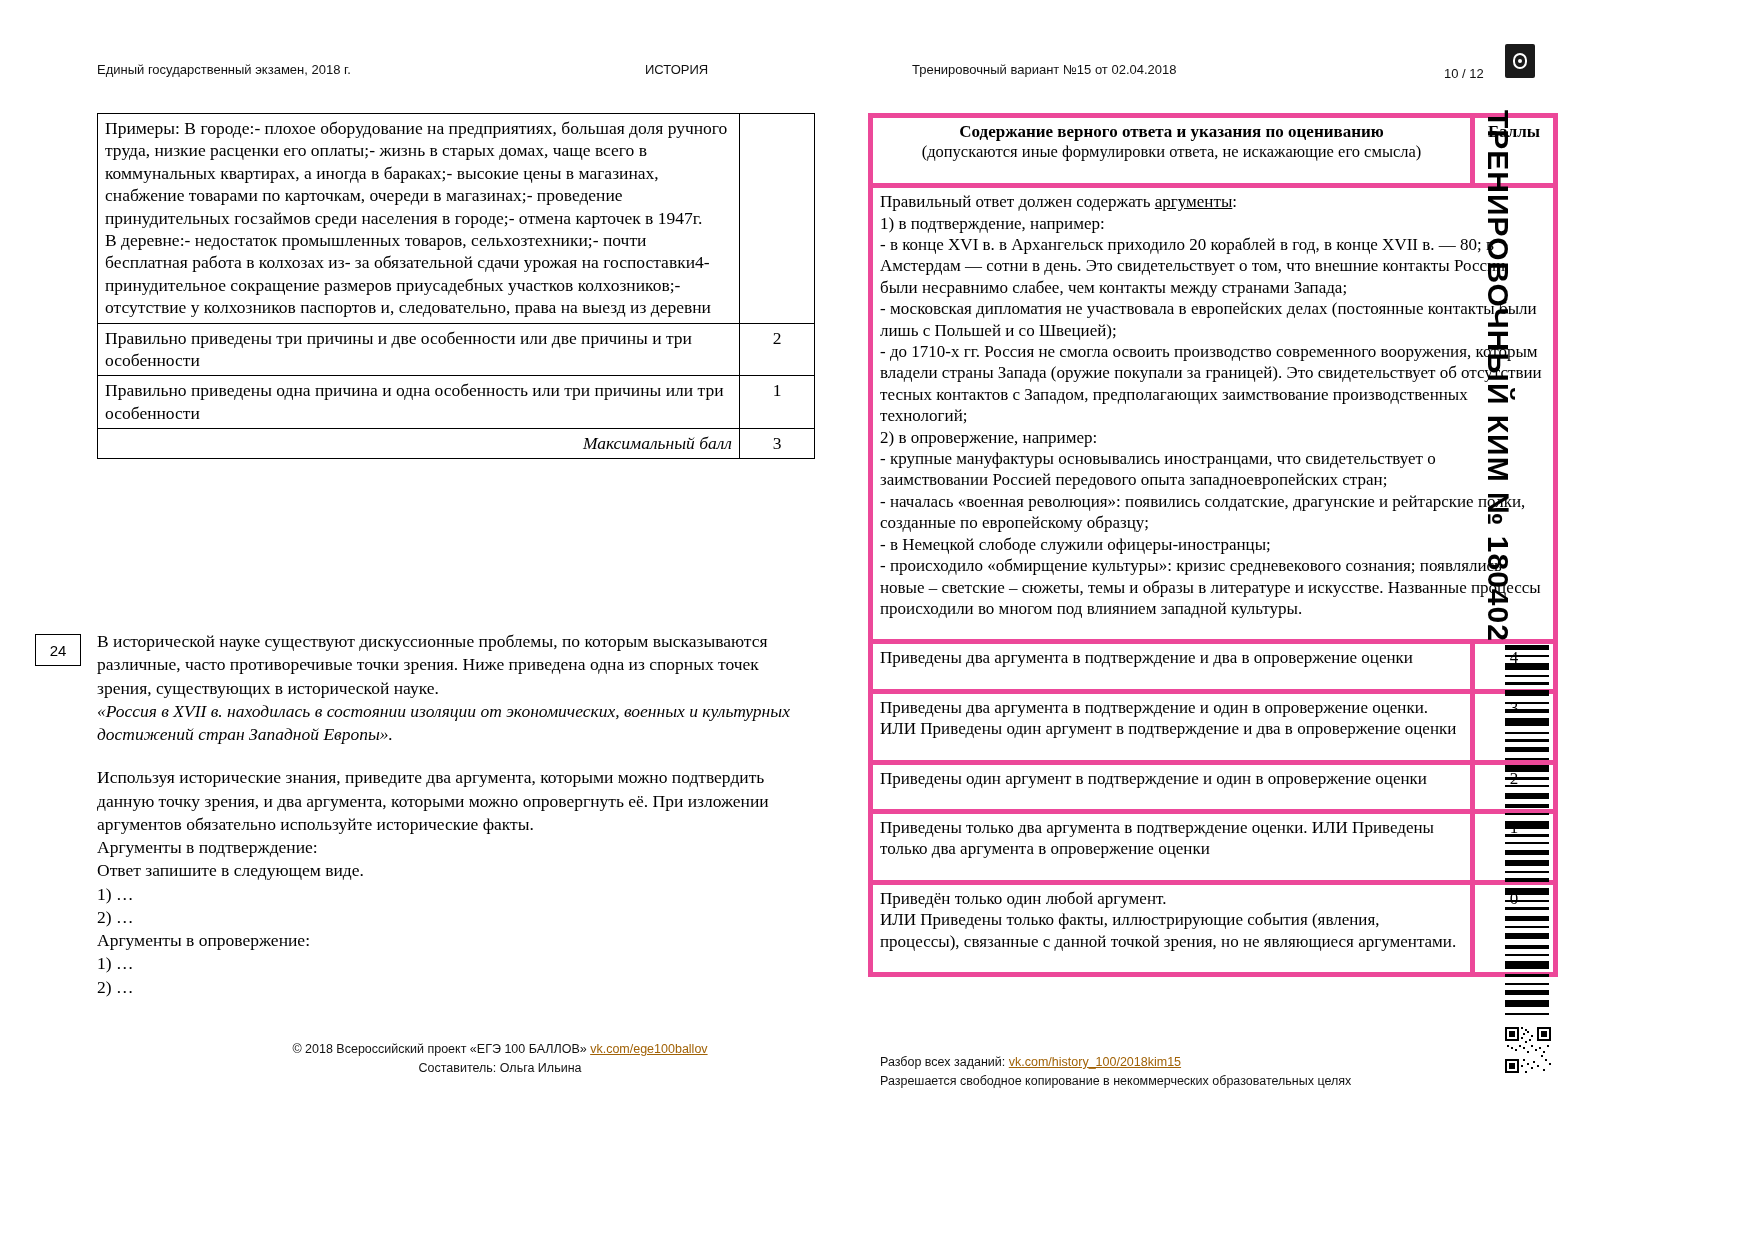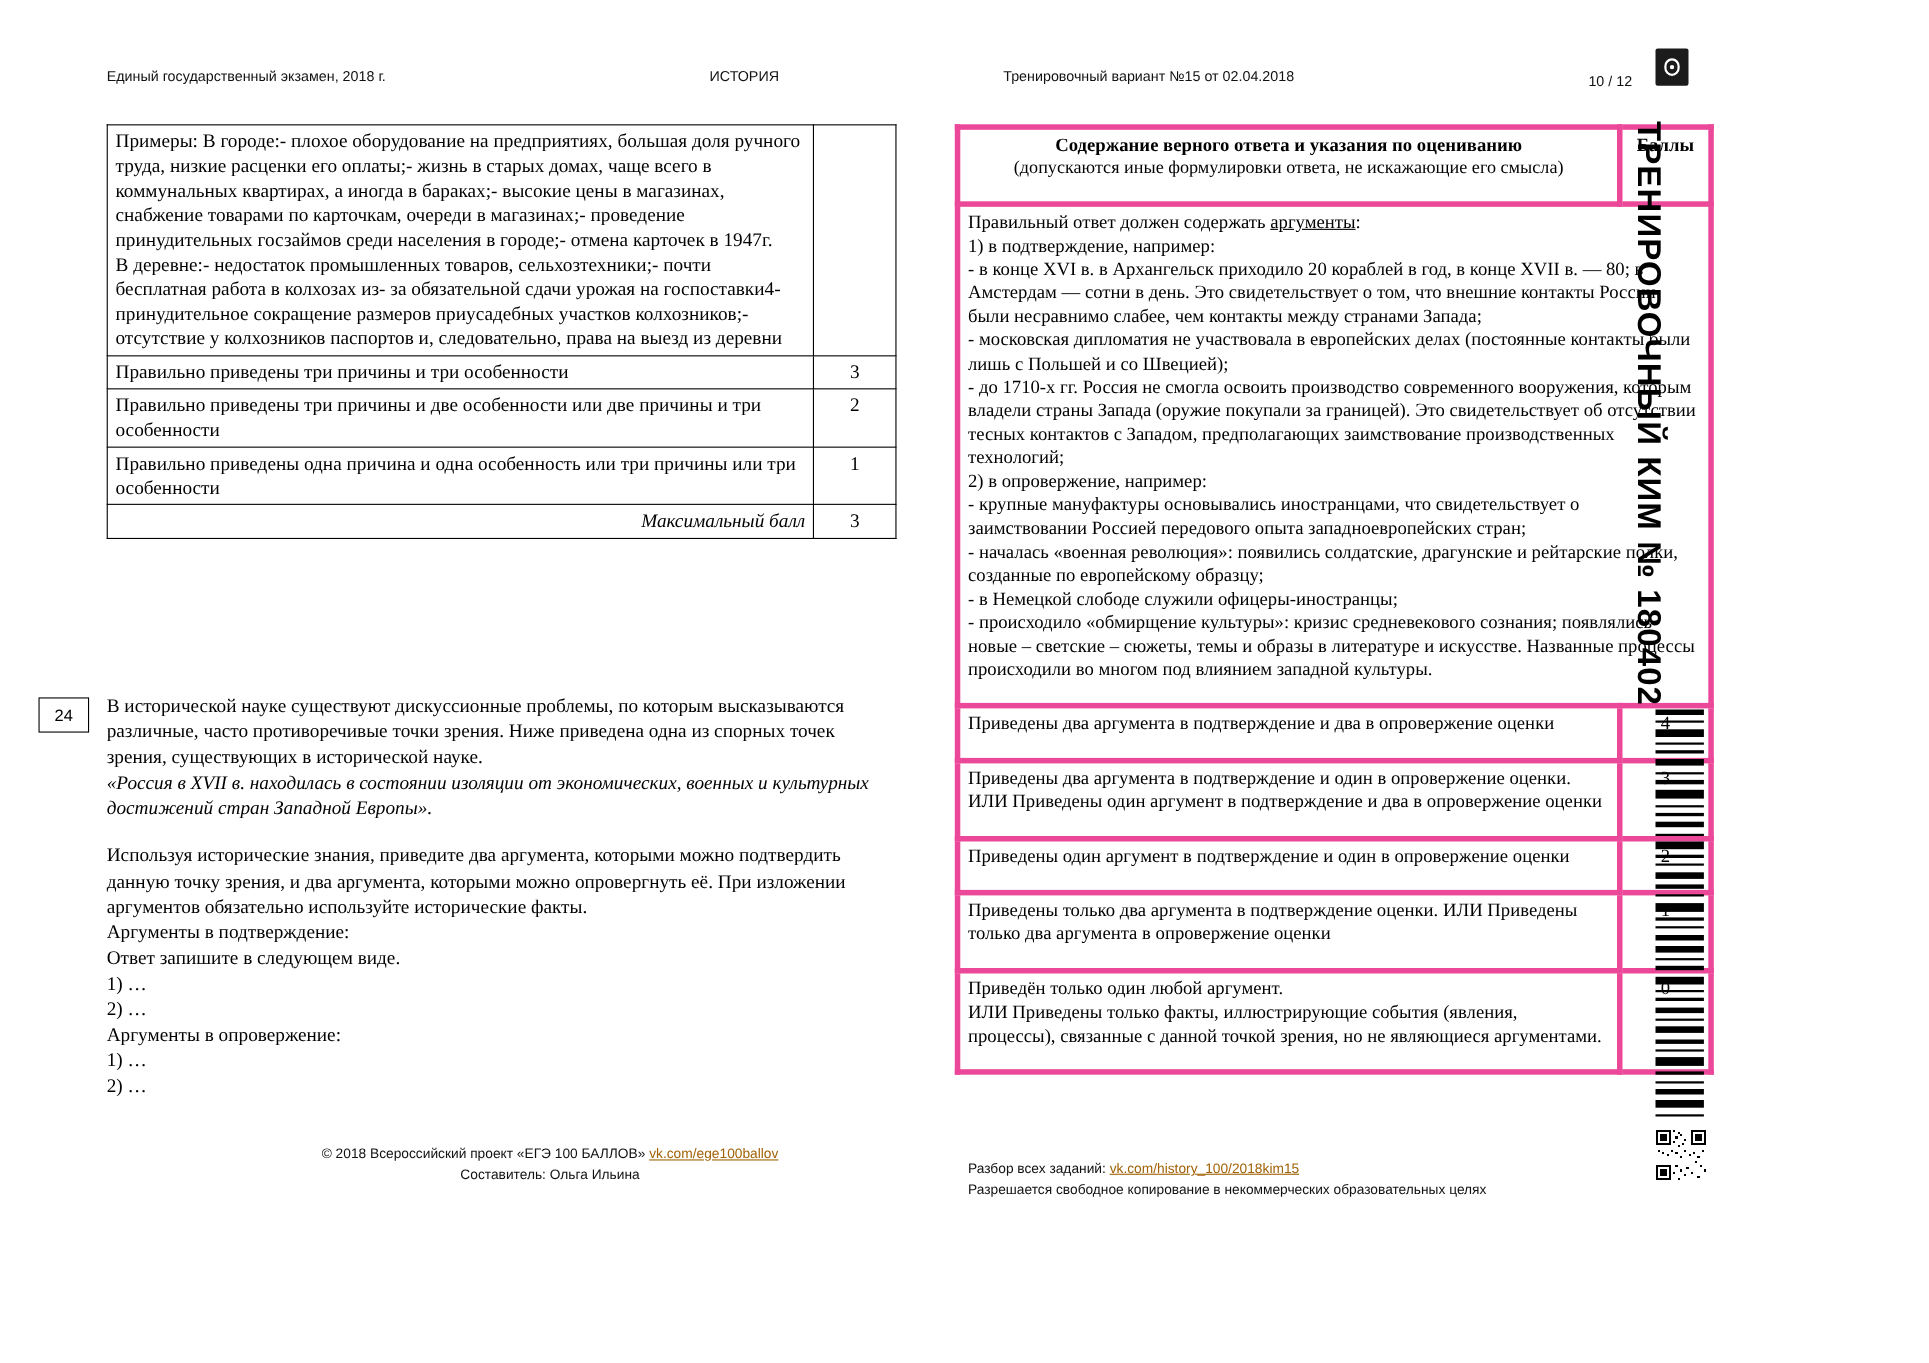--- a/index.html
+++ b/index.html
@@ -235,24 +235,20 @@
 
   <div class="left-col">
     <table class="t">
       <tbody>
           <tr>
         <td class="examples-cell">
           <p>Примеры: В городе:- плохое оборудование на предприятиях, большая доля ручного труда, низкие расценки его оплаты;- жизнь в старых домах, чаще всего в коммунальных квартирах, а иногда в бараках;- высокие цены в магазинах, снабжение товарами по карточкам, очереди в магазинах;- проведение принудительных госзаймов среди населения в городе;- отмена карточек в 1947г.</p>
           <p>В деревне:- недостаток промышленных товаров, сельхозтехники;- почти бесплатная работа в колхозах из- за обязательной сдачи урожая на госпоставки4- принудительное сокращение размеров приусадебных участков колхозников;- отсутствие у колхозников паспортов и, следовательно, права на выезд из деревни</p>
         </td>
         <td class="score"></td>
-      </tr>
-      <tr>
-        <td>Правильно приведены три причины и три особенности</td>
-        <td class="score">3</td>
       </tr>
       <tr>
         <td>Правильно приведены  три причины и две особенности или две причины и три особенности</td>
         <td class="score">2</td>
       </tr>
       <tr>
         <td>Правильно приведены одна причина и одна особенность или три причины или три особенности</td>
         <td class="score">1</td>
       </tr>
       <tr>

